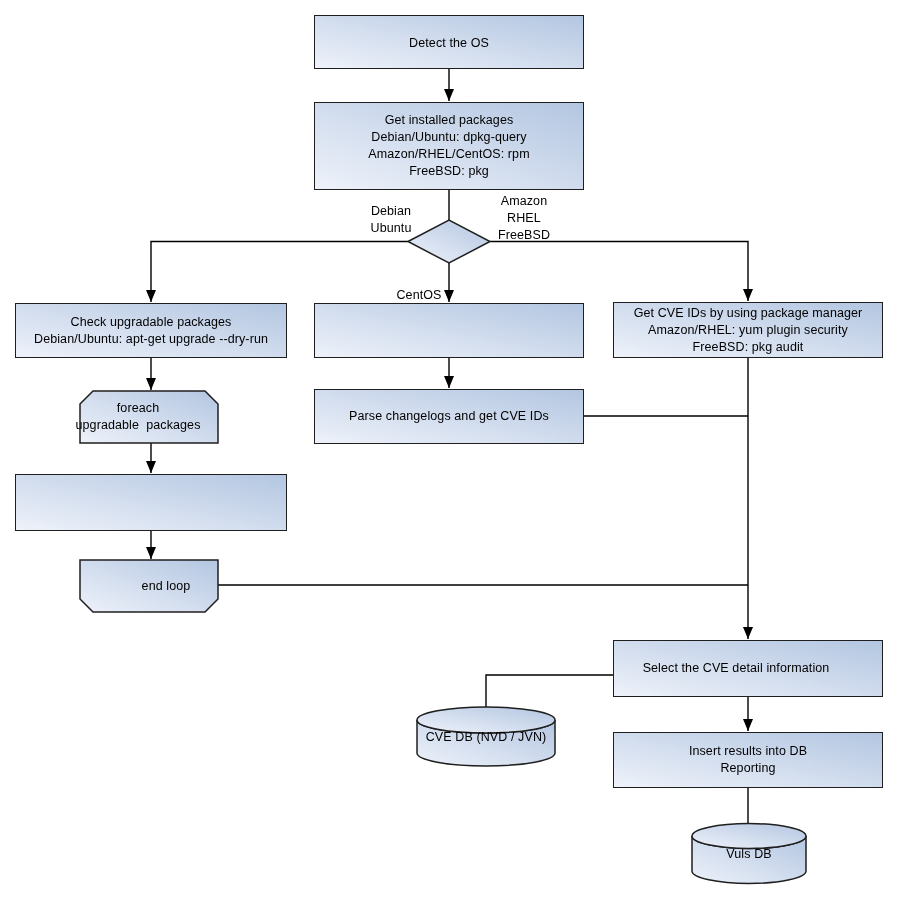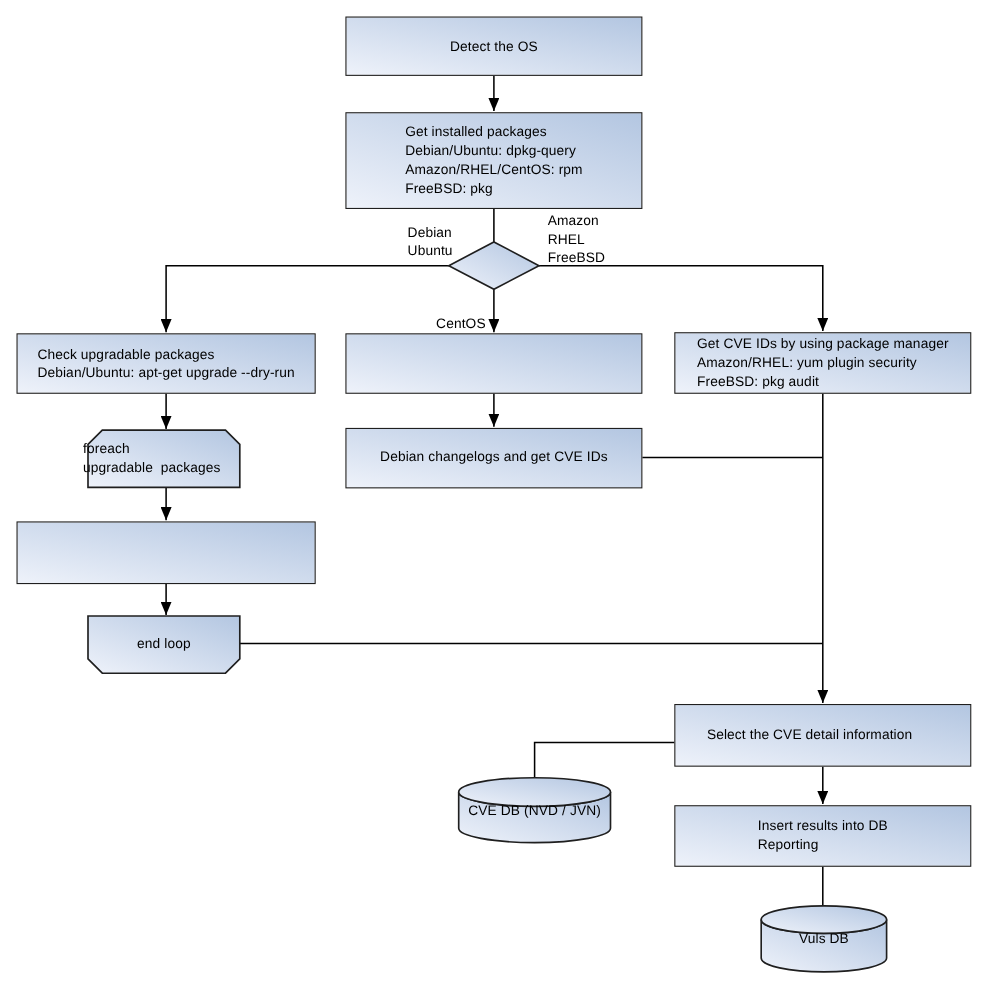--- a/index.html
+++ b/index.html
@@ -22,20 +22,21 @@
   .layer{position:absolute;left:0;top:0;}
   .box{
     position:absolute;
     background:linear-gradient(to top right,var(--node-fill-light),var(--node-fill-dark));
     border:1.5px solid var(--node-border);
   }
   .label{
     position:absolute;
     transform:translate(-50%,-50%);
     white-space:pre;
+    text-align:center;
     font-size:12.5px;
     line-height:17px;
     color:var(--text);
     letter-spacing:0.1px;
   }
   svg .shape{stroke:var(--node-border);stroke-width:1.5;fill:url(#nodeGrad);}
   svg .edge{stroke:var(--connector);stroke-width:1.4;fill:none;}
 </style>
 </head>
 <body>
@@ -100,22 +101,22 @@
 
   <div class="label" style="left:449px;top:43px">Detect the OS</div>
   <div class="label" style="left:449px;top:146px">Get installed packages
 Debian/Ubuntu: dpkg-query
 Amazon/RHEL/CentOS: rpm
 FreeBSD: pkg</div>
   <div class="label" style="left:151px;top:331px">Check upgradable packages
 Debian/Ubuntu: apt-get upgrade --dry-run</div>
   <div class="label" style="left:138px;top:417px">foreach
 upgradable  packages</div>
-  <div class="label" style="left:149px;top:586px">end loop</div>
-  <div class="label" style="left:449px;top:416px">Debian changelogs and get CVE IDs</div>
+  <div class="label" style="left:166px;top:586px">end loop</div>
+  <div class="label" style="left:449px;top:416px">Parse changelogs and get CVE IDs</div>
   <div class="label" style="left:748px;top:330px">Get CVE IDs by using package manager
 Amazon/RHEL: yum plugin security
 FreeBSD: pkg audit</div>
   <div class="label" style="left:736px;top:668px">Select the CVE detail information</div>
   <div class="label" style="left:748px;top:760px">Insert results into DB
 Reporting</div>
   <div class="label" style="left:486px;top:737px">CVE DB (NVD / JVN)</div>
   <div class="label" style="left:749px;top:854px">Vuls DB</div>
 
   <div class="label" style="left:391px;top:220px">Debian

